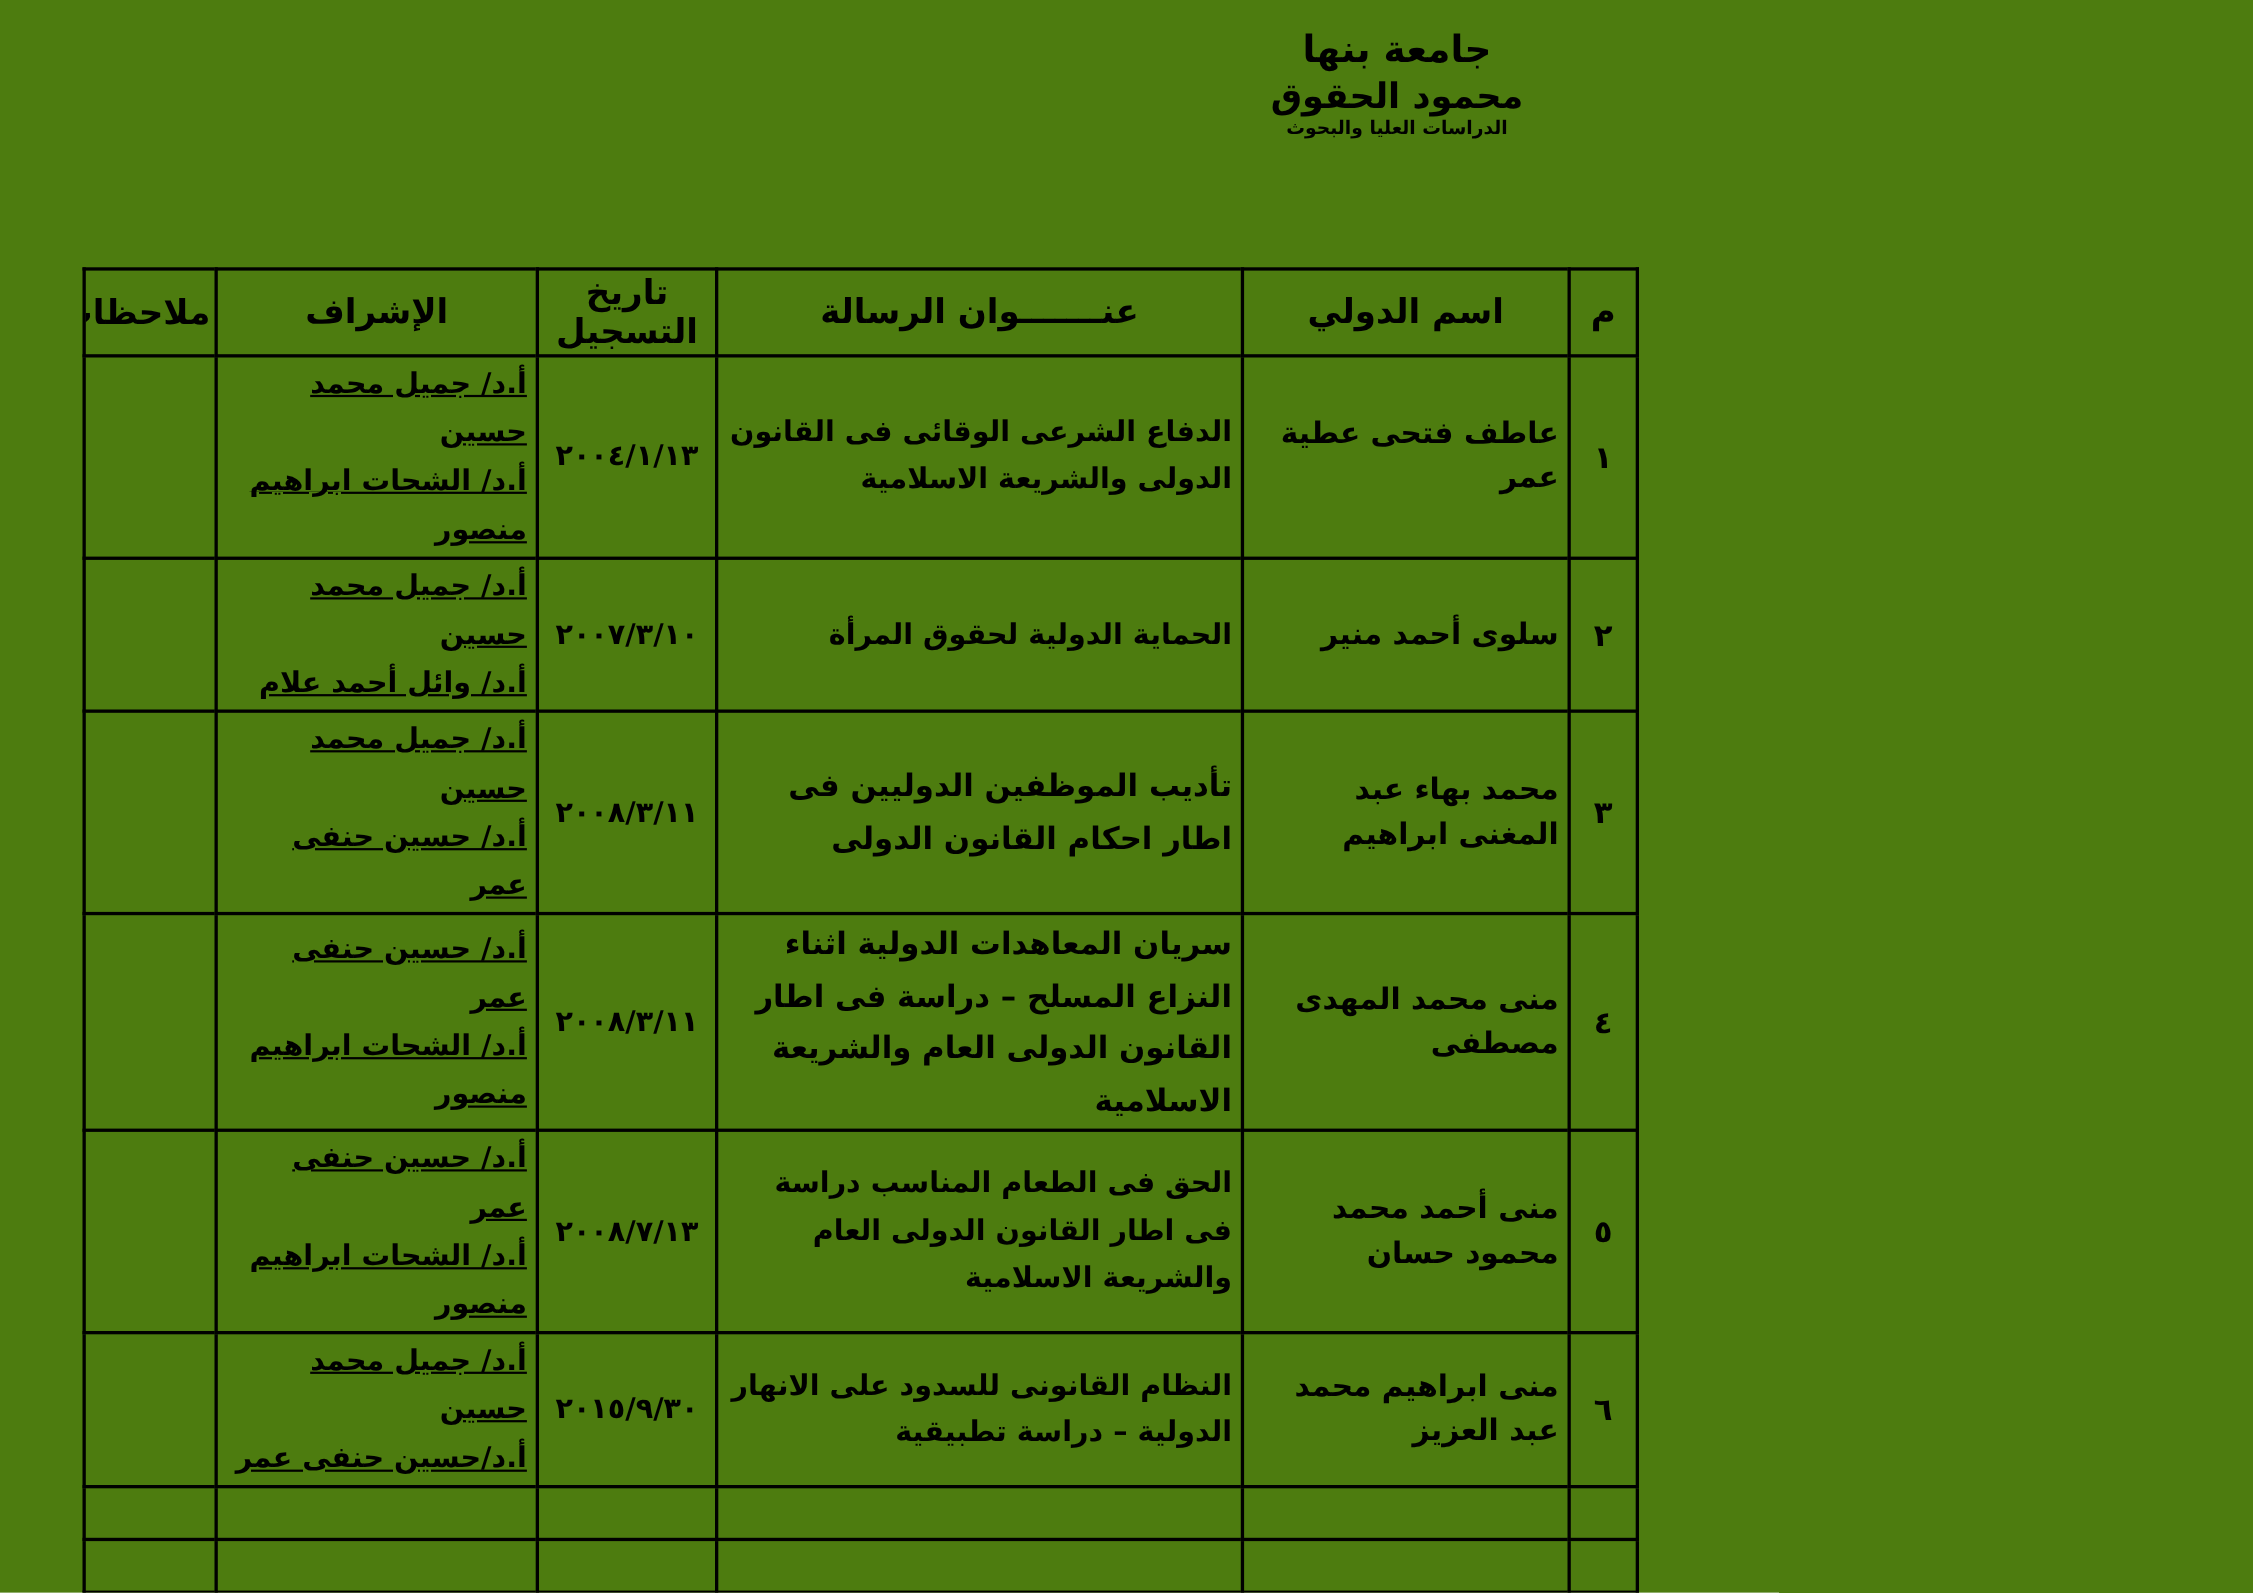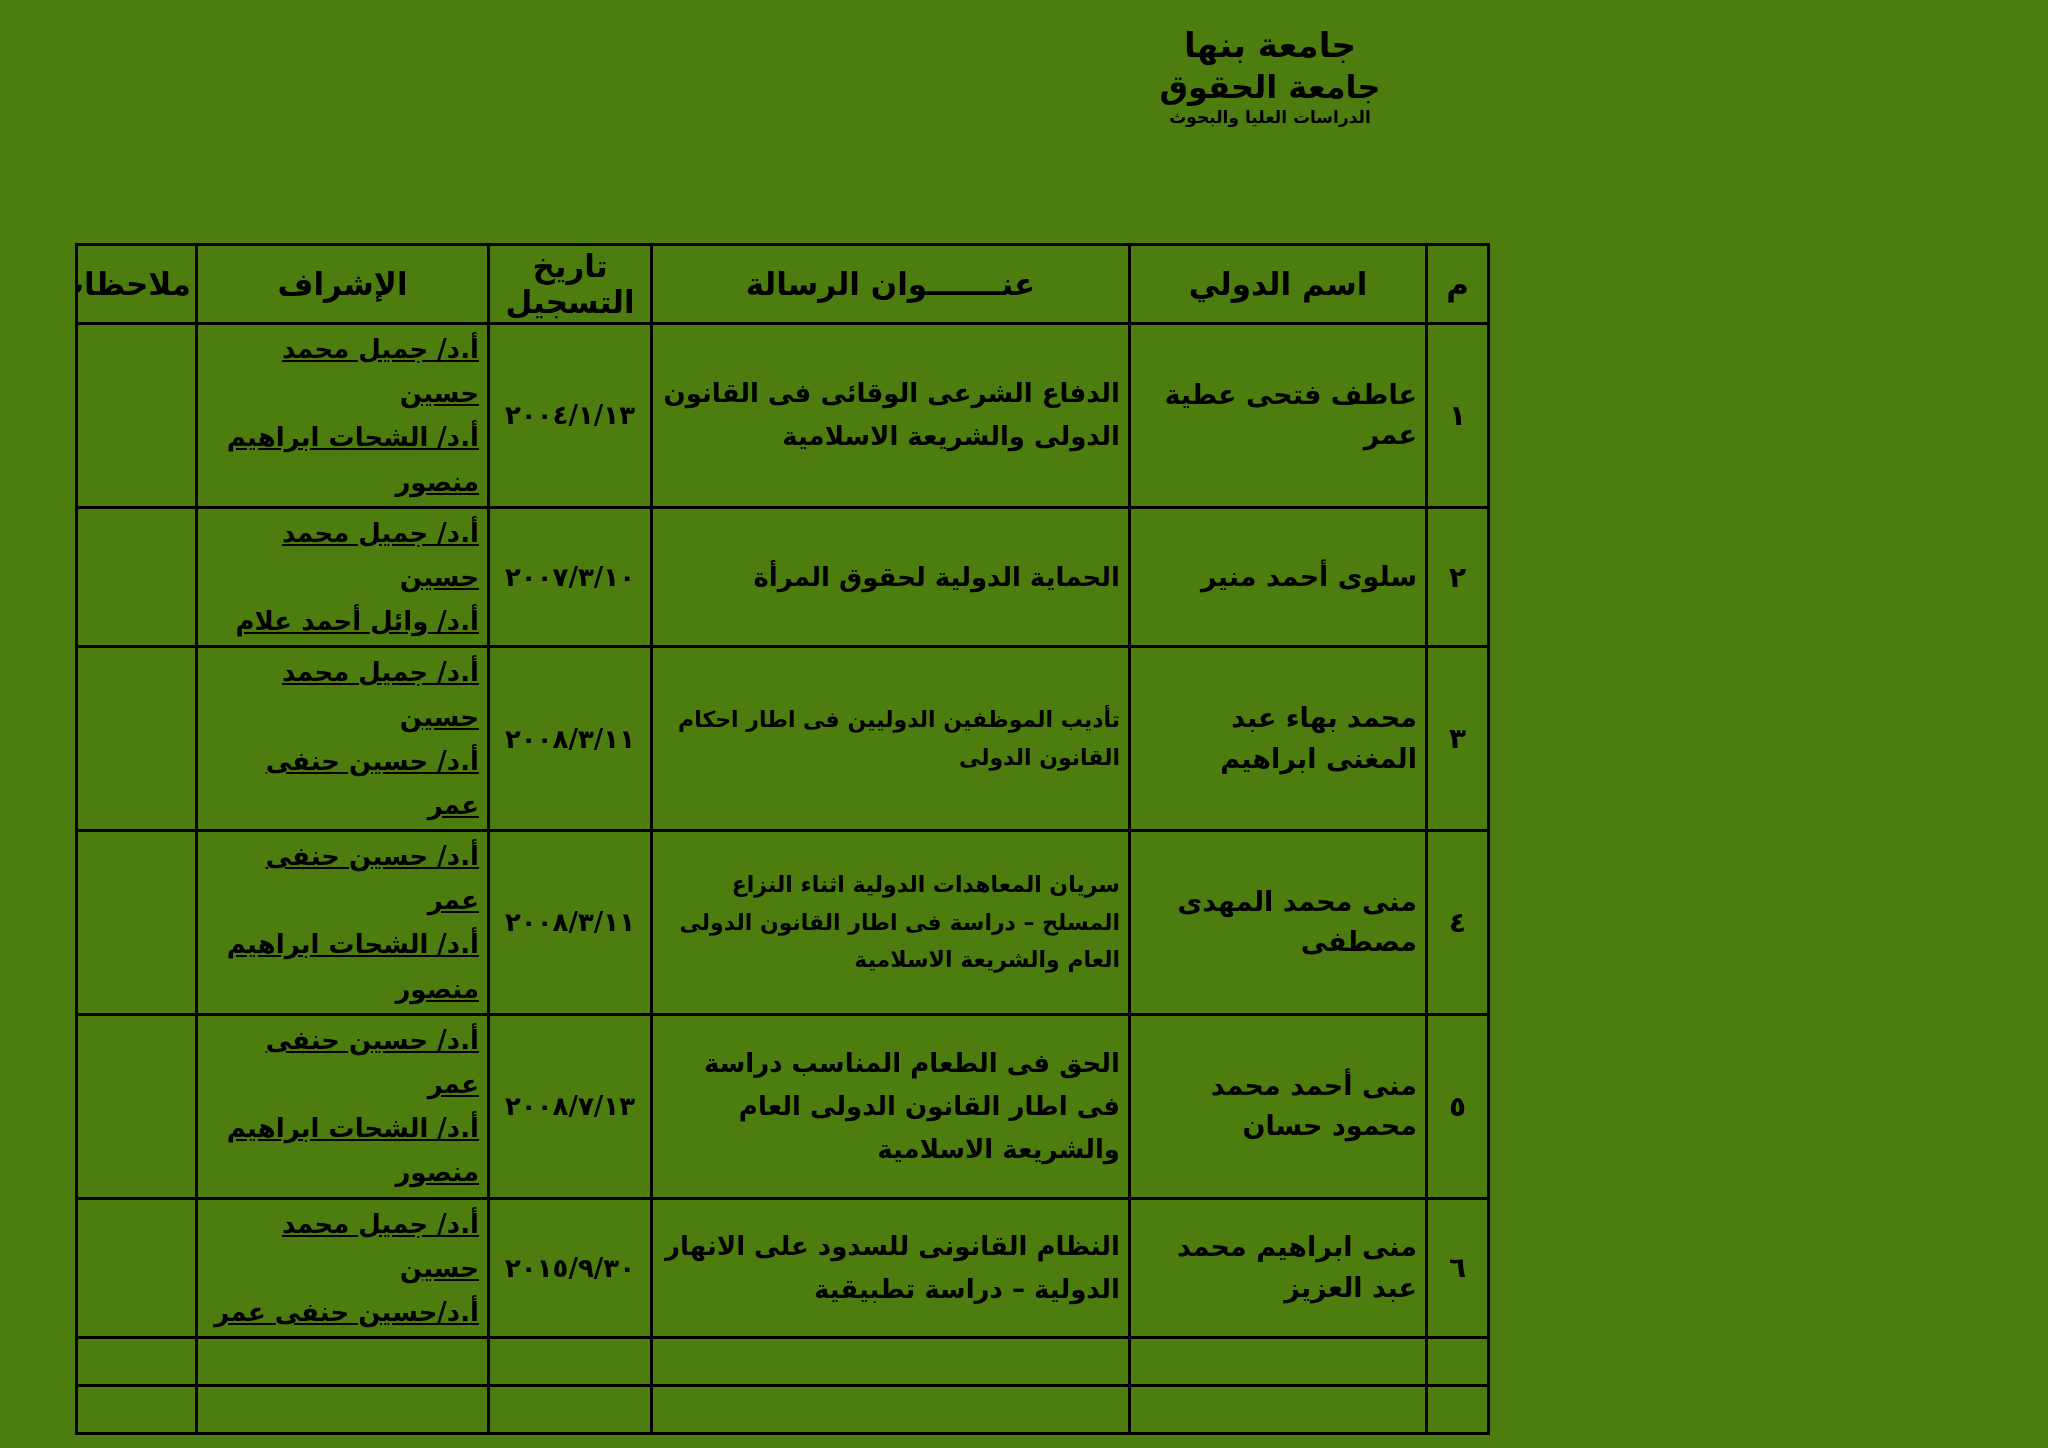--- a/index.html
+++ b/index.html
@@ -57,34 +57,34 @@
     height: 48px;
     font-size: 31px;
     text-align: center;
     padding: 2px 4px;
   }
   tr.data-row { height: 88px; }
   tr.empty-row { height: 48px; }
   td.c-num  { text-align: center; font-size: 28px; }
   td.c-res  { text-align: right; font-size: 27px; line-height: 1.5; padding: 2px 10px; }
   td.c-thesis { text-align: right; font-size: 26px; line-height: 1.65; padding: 4px 14px; }
-  td.c-thesis.sm { font-size: 22px; line-height: 1.7; }
+  td.c-thesis.sm { font-size: 28px; line-height: 1.7; }
   td.c-date { text-align: center; font-size: 26px; }
   td.c-sup  { text-align: right; font-size: 26px; padding: 4px 14px; text-decoration: underline; }
   td.c-sup div { line-height: 1.7; }
   td.c-notes { font-size: 26px; }
 </style>
 </head>
 <body>
 
 <div class="page">
 
   <div class="letterhead">
     <div class="lh1">جامعة بنها</div>
-    <div class="lh2">جامعة الحقوق</div>
+    <div class="lh2">محمود الحقوق</div>
     <div class="lh3">الدراسات العليا والبحوث</div>
   </div>
 
 
   <table class="theses">
     <colgroup>
       <col style="width:62px">
       <col style="width:297px">
       <col style="width:478px">
       <col style="width:163px">

